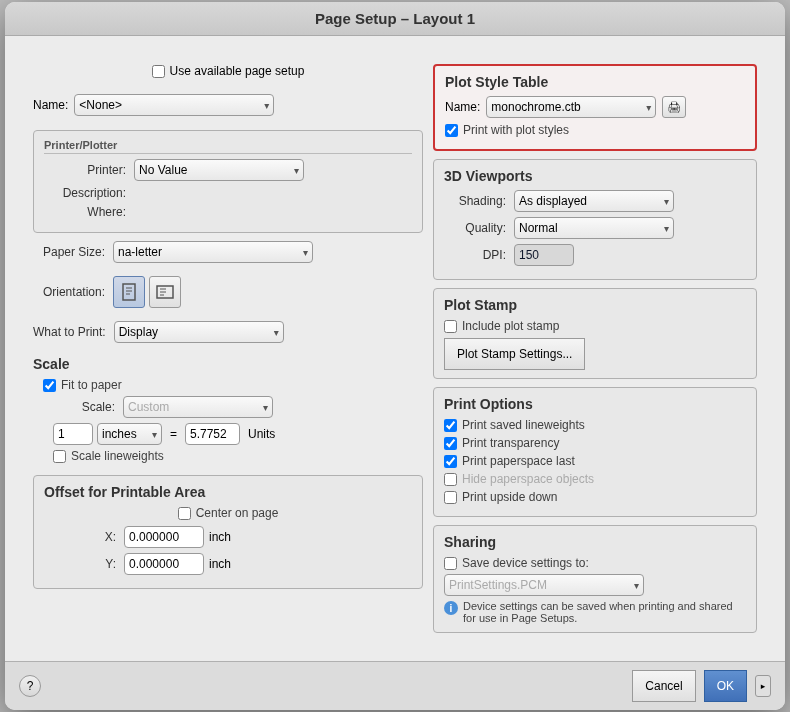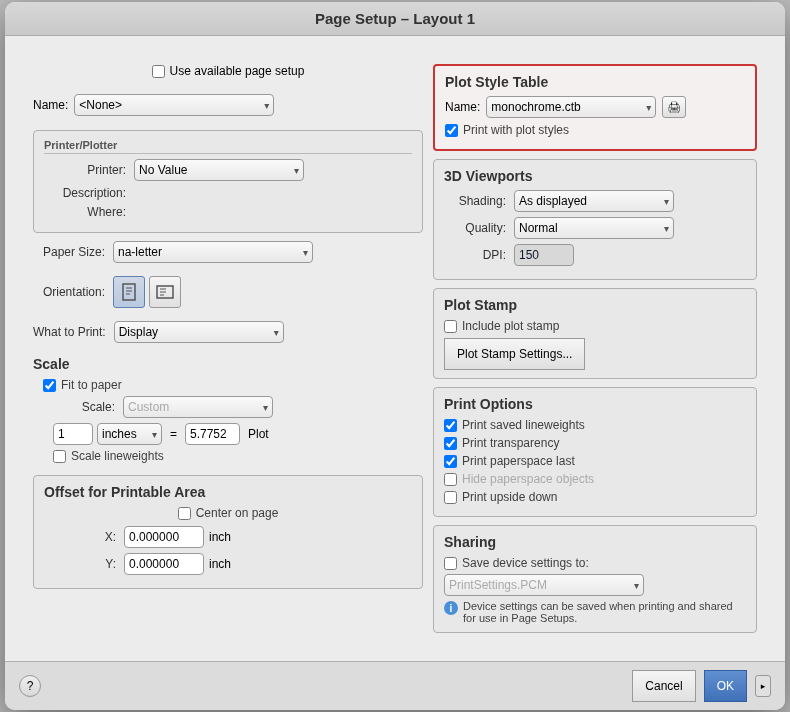--- a/index.html
+++ b/index.html
@@ -368,21 +368,21 @@
           </div>
           <div class="scale-row" style="margin-left:10px; margin-bottom:4px;">
             <input type="text" style="width: 40px;" value="1">
             <div class="select-wrapper">
               <select style="width:65px;">
                 <option>inches</option>
               </select>
             </div>
             <span style="padding:0 4px;">=</span>
             <input type="text" style="width: 55px;" value="5.7752">
-            <span style="margin-left:4px;">Plot</span>
+            <span style="margin-left:4px;">Units</span>
           </div>
           <div class="checkbox-row" style="margin-left:10px;">
             <input type="checkbox" style="">
             <label>Scale lineweights</label>
           </div>
         </div>
       </div>
 
       <div class="section">
         <div class="section-title">Offset for Printable Area</div>

